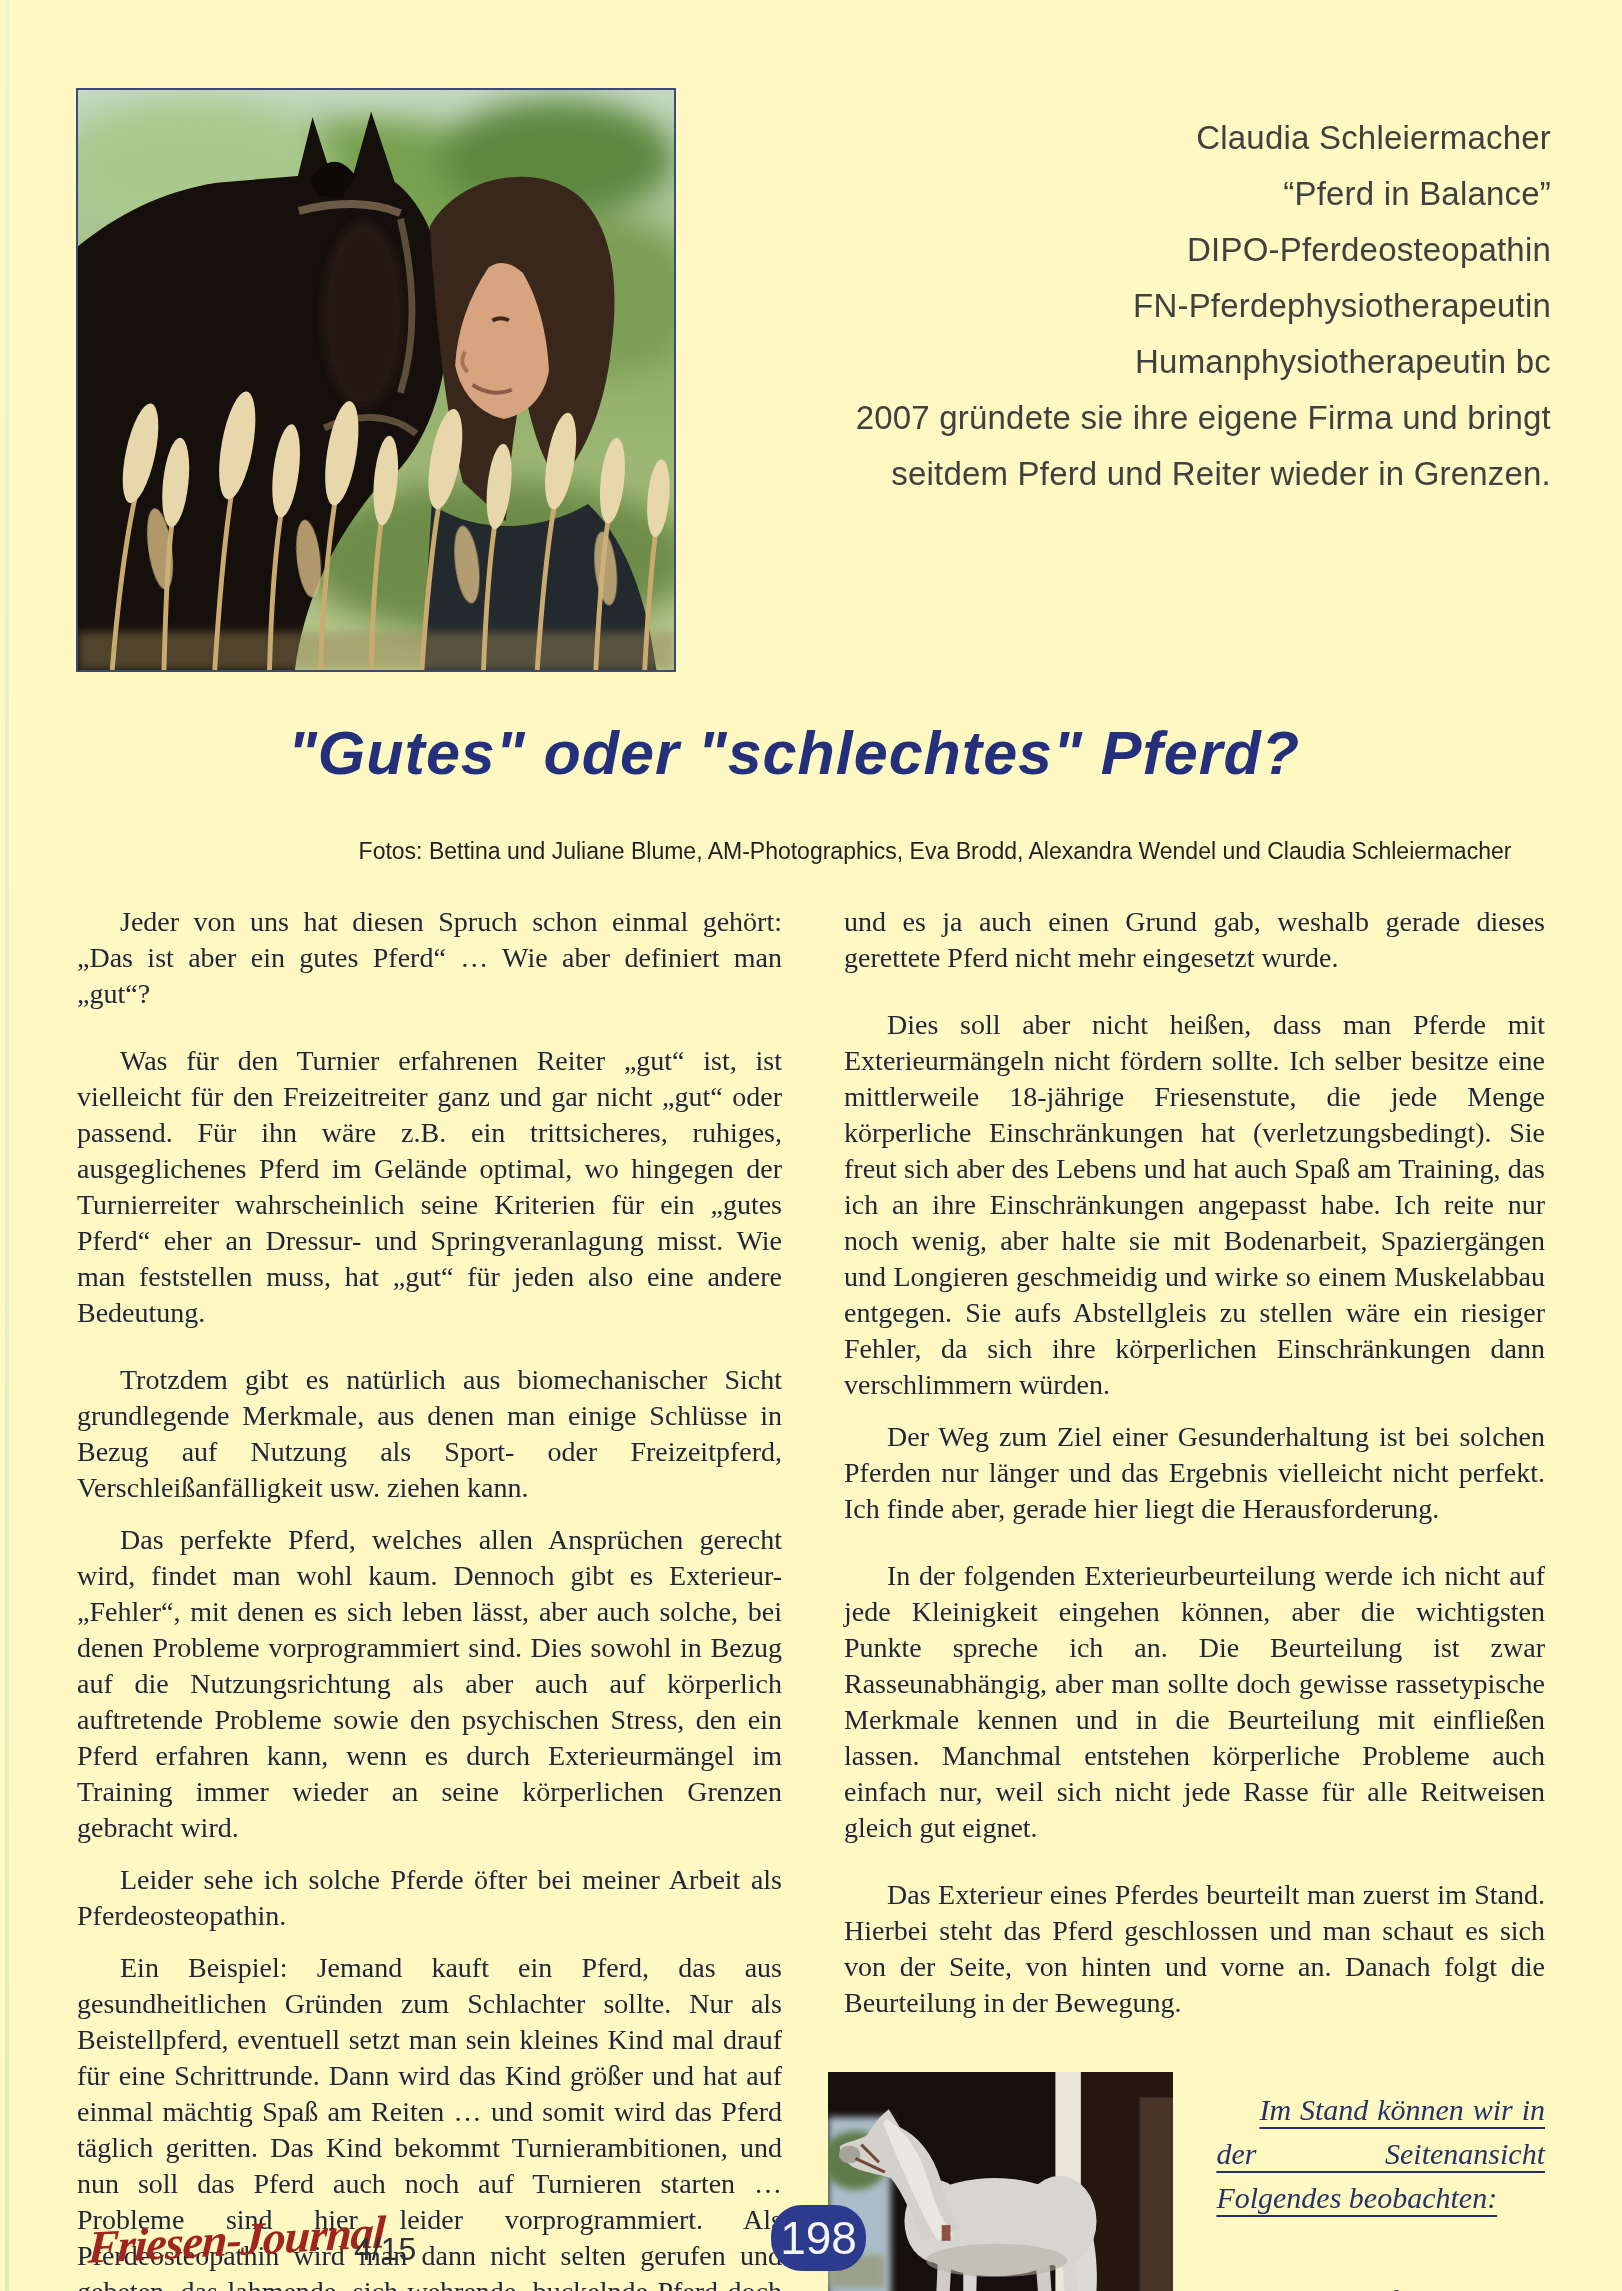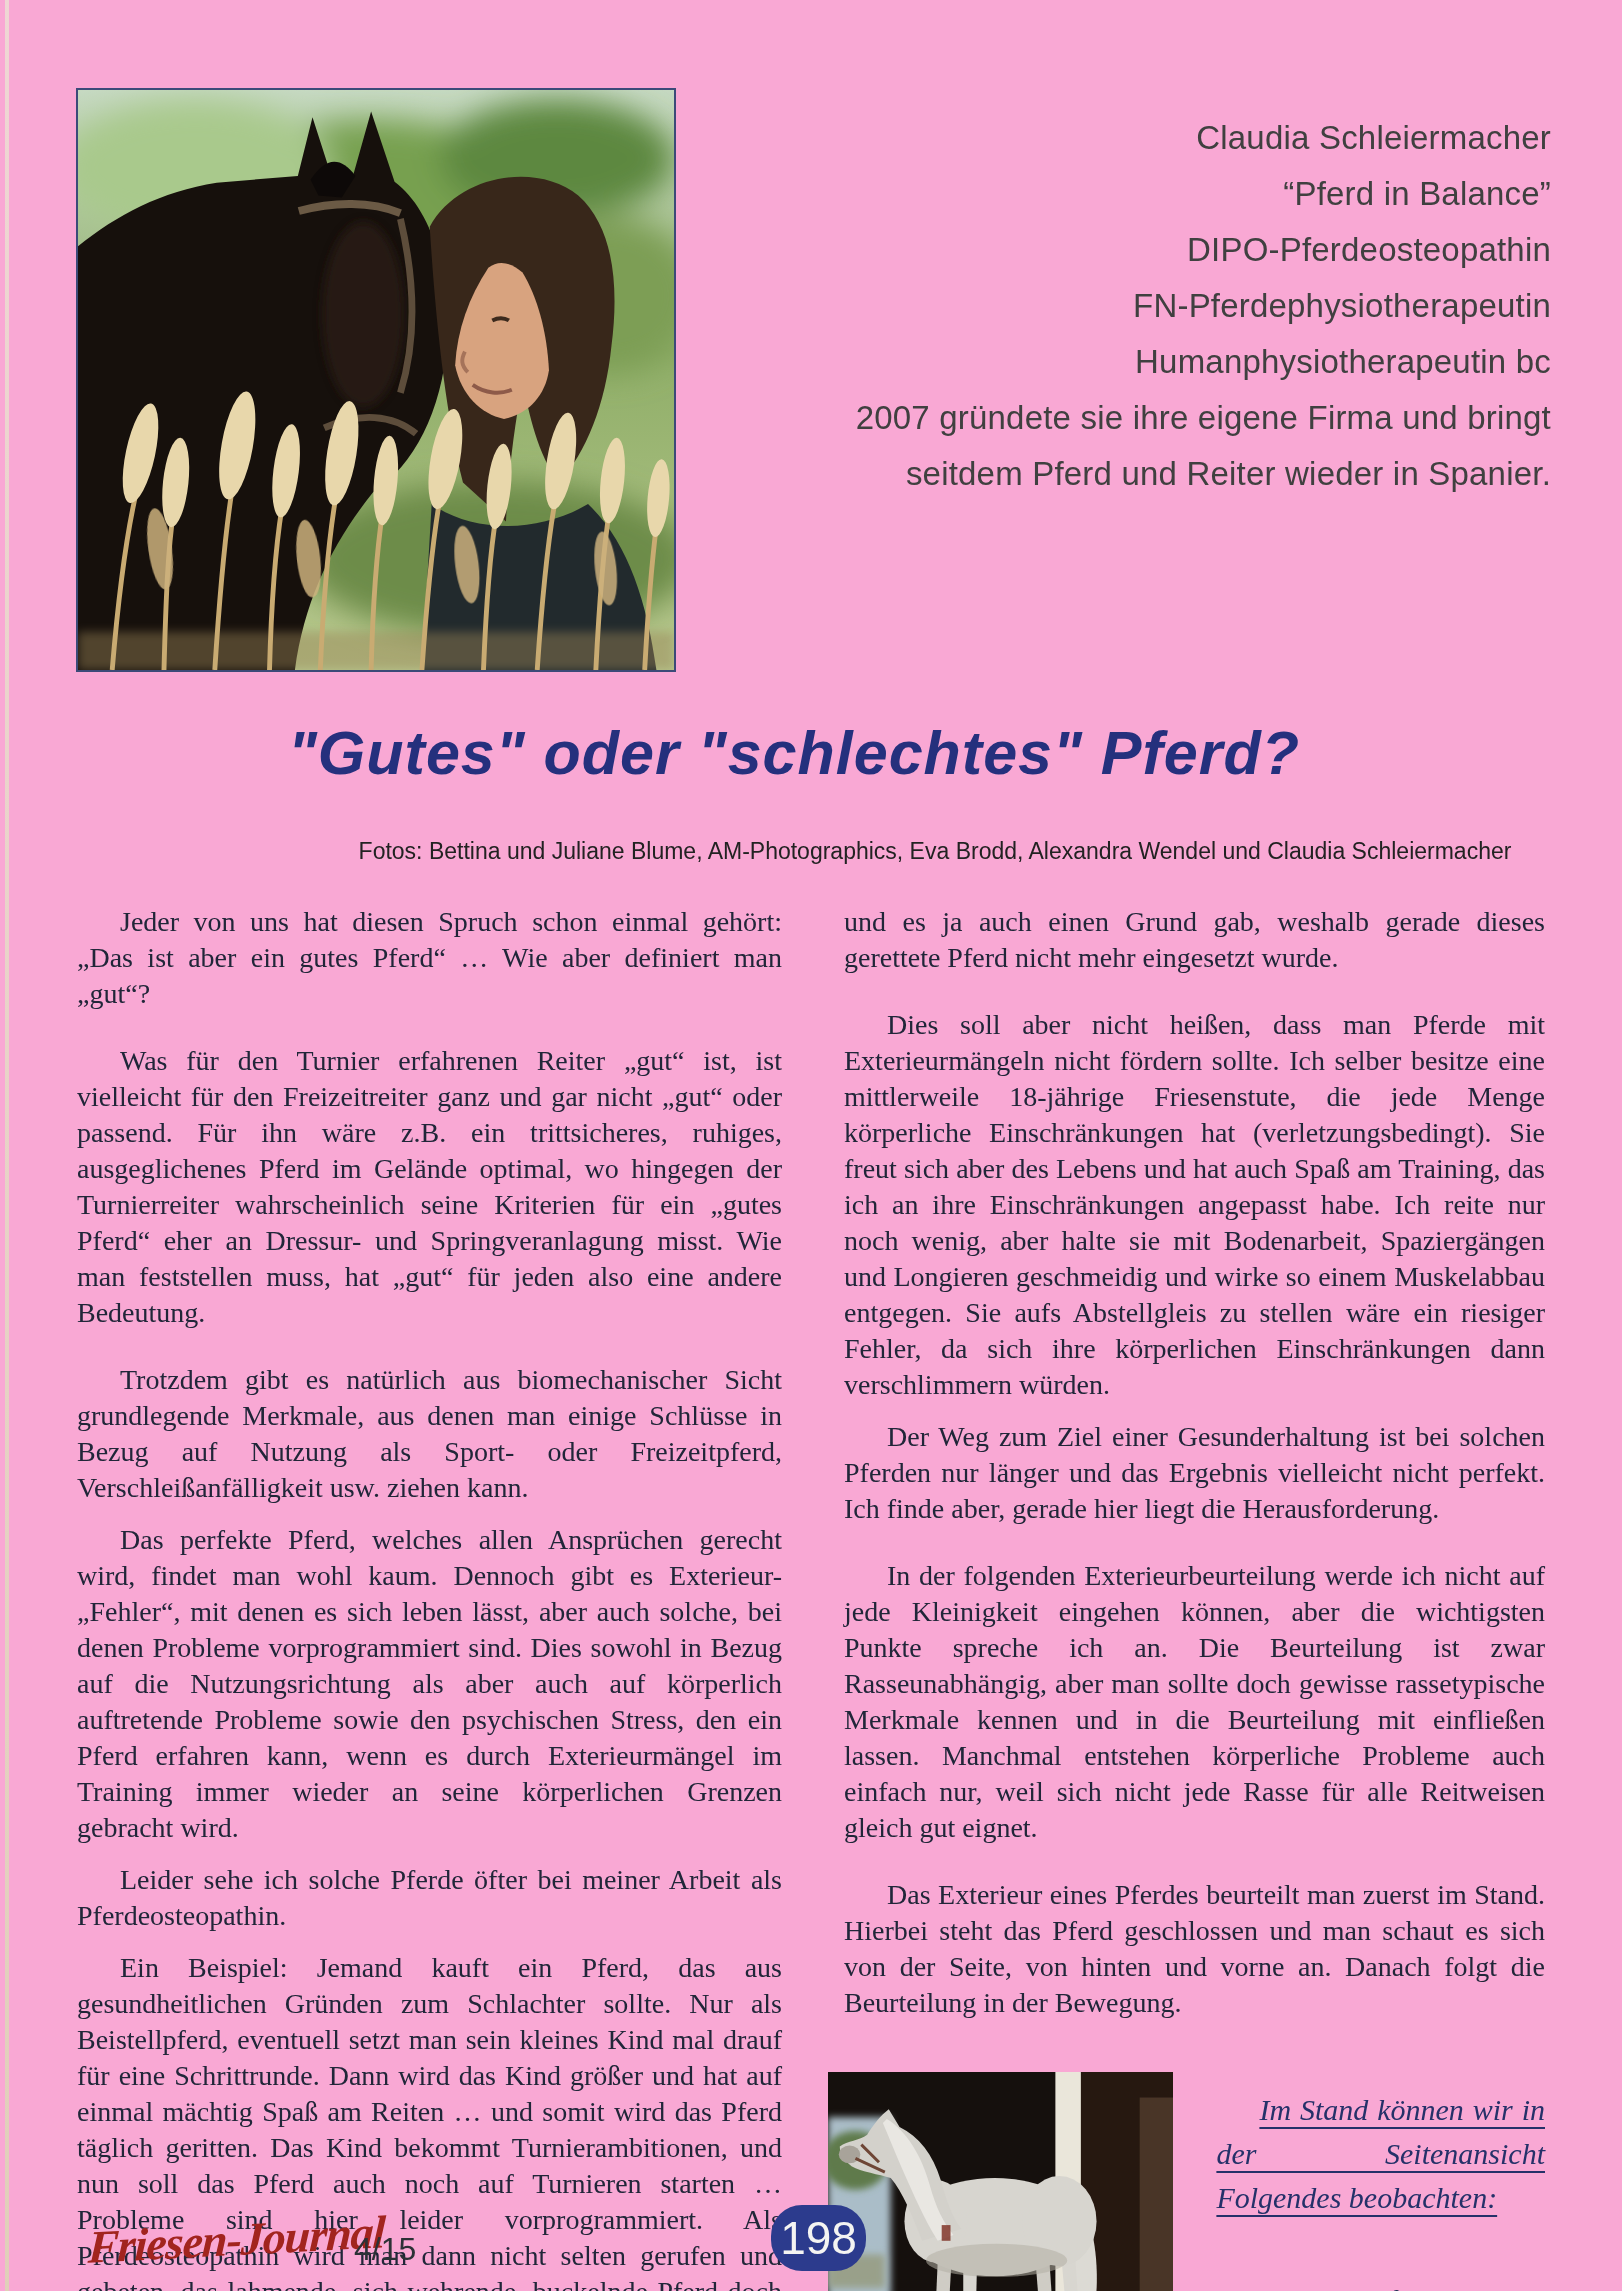--- a/index.html
+++ b/index.html
@@ -1,18 +1,18 @@
 <!DOCTYPE html>
 <html lang="de"><head>
 <meta charset="utf-8">
 <style>
   html,body{margin:0;padding:0;background:#d9d9d6;}
   .page{
     position:relative; width:1622px; height:2292px; margin:0 auto;
-    background:#f9a8d4; overflow:hidden;
+    background:#fef9c3; overflow:hidden;
     font-family:"Liberation Serif", serif; color:#20263a;
   }
   .scan-line{position:absolute;left:4.9px;top:0;width:3.9px;height:100%;
     background:linear-gradient(#e9efd4,#d3e4ab);opacity:.65;}
   
   .photo-top{position:absolute;left:76px;top:88px;width:600px;height:584px;
     border:2px solid #3c4a78;box-sizing:border-box;background:#8fae68;}
   .photo-top svg{display:block;width:100%;height:100%;}
   
   .byline{position:absolute;left:549px;top:110px;width:1002px;text-align:right;
@@ -141,21 +141,21 @@
     </svg>
   </div>
 
   <div class="byline">
     <div>Claudia Schleiermacher</div>
     <div>“Pferd in Balance”</div>
     <div>DIPO-Pferdeosteopathin</div>
     <div>FN-Pferdephysiotherapeutin</div>
     <div>Humanphysiotherapeutin bc</div>
     <div>2007 gründete sie ihre eigene Firma und bringt</div>
-    <div>seitdem Pferd und Reiter wieder in Spanier.</div>
+    <div>seitdem Pferd und Reiter wieder in Grenzen.</div>
   </div>
 
   <div class="title">"Gutes" oder "schlechtes" Pferd?</div>
   <div class="credits">Fotos: Bettina und Juliane Blume, AM-Photographics, Eva Brodd, Alexandra Wendel und Claudia Schleiermacher</div>
 
   <div class="col col-left">
     <p>Jeder von uns hat diesen Spruch schon einmal gehört: „Das ist aber ein gutes Pferd“ … Wie aber definiert man „gut“?</p>
     <p class="gap">Was für den Turnier erfahrenen Reiter „gut“ ist, ist vielleicht für den Freizeitreiter ganz und gar nicht „gut“ oder passend. Für ihn wäre z.B. ein trittsicheres, ruhiges, ausgeglichenes Pferd im Gelände optimal, wo hingegen der Turnierreiter wahrscheinlich seine Kriterien für ein „gutes Pferd“ eher an Dressur- und Springveranlagung misst. Wie man feststellen muss, hat „gut“ für jeden also eine andere Bedeutung.</p>
     <p class="gap">Trotzdem gibt es natürlich aus biomechanischer Sicht grundlegende Merkmale, aus denen man einige Schlüsse in Bezug auf Nutzung als Sport- oder Freizeitpferd, Verschleißanfälligkeit usw. ziehen kann.</p>
     <p>Das perfekte Pferd, welches allen Ansprüchen gerecht wird, findet man wohl kaum. Dennoch gibt es Exterieur-„Fehler“, mit denen es sich leben lässt, aber auch solche, bei denen Probleme vorprogrammiert sind. Dies sowohl in Bezug auf die Nutzungsrichtung als aber auch auf körperlich auftretende Probleme sowie den psychischen Stress, den ein Pferd erfahren kann, wenn es durch Exterieurmängel im Training immer wieder an seine körperlichen Grenzen gebracht wird.</p>

